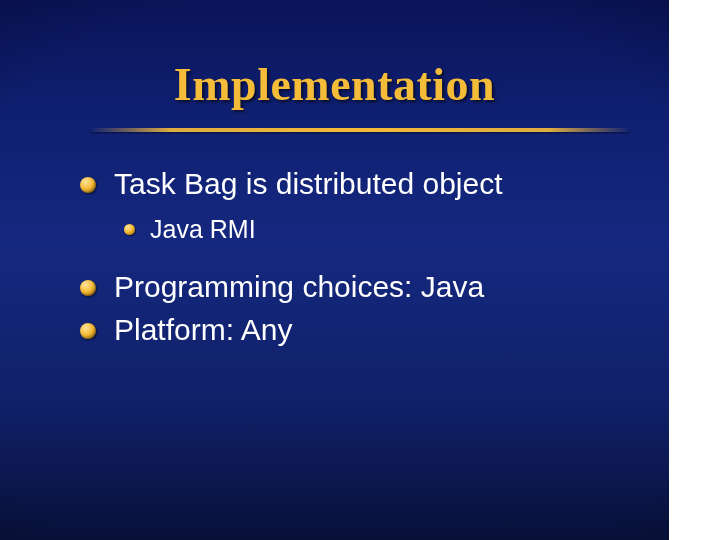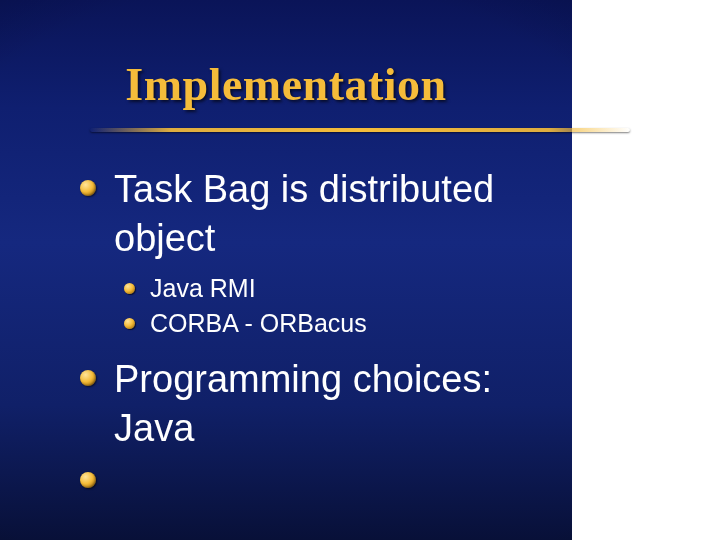--- a/index.html
+++ b/index.html
@@ -4,21 +4,21 @@
 <style>
   html, body {
     margin: 0;
     padding: 0;
     width: 720px;
     height: 540px;
     overflow: hidden;
     font-family: Arial, Helvetica, sans-serif;
   }
   .slide {
-    width: 572px;
+    width: 669px;
     height: 540px;
     background:
       radial-gradient(ellipse 900px 700px at 50% 55%,
         rgba(20,40,120,0.0) 0%,
         rgba(10,20,70,0.0) 45%,
         rgba(0,0,20,0.6) 85%,
         rgba(0,0,10,0.9) 100%),
       linear-gradient(180deg, #0a1458 0%, #0f1f70 20%, #15287f 45%, #102068 75%, #081038 100%);
     position: relative;
     box-sizing: border-box;
@@ -52,36 +52,36 @@
     box-shadow: 0 1px 2px rgba(0,0,0,0.5);
   }
   .body {
     position: absolute;
     top: 165px;
     left: 80px;
     right: 60px;
     color: #ffffff;
   }
   .l1 {
-    font-size: 38px;
+    font-size: 30px;
     line-height: 1.28;
     margin-bottom: 4px;
     position: relative;
     padding-left: 34px;
   }
   .l2 {
     font-size: 25px;
     line-height: 1.32;
     margin-bottom: 2px;
     position: relative;
     padding-left: 70px;
   }
   .sub-group {
     margin-top: 10px;
-    margin-bottom: 15px;
+    margin-bottom: 22px;
   }
   .bullet-big {
     position: absolute;
     left: 0;
     top: 0.40em;
     width: 16px;
     height: 16px;
     background: radial-gradient(circle at 35% 30%, #ffe49a 0%, #f5bc3a 45%, #b07a12 80%, #6a4806 100%);
     border-radius: 50%;
     box-shadow: 1px 1px 2px rgba(0,0,0,0.6), inset -1px -1px 2px rgba(0,0,0,0.3);
@@ -111,29 +111,26 @@
       <span class="bullet-big"></span>
       <span>Task Bag is distributed object</span>
     </div>
 
 
     <div class="sub-group">
       <div class="l2">
         <span class="bullet-small"></span>
         <span>Java RMI</span>
       </div>
-      <div class="l2">
-        <span class="bullet-small"></span>
-        <span>CORBA - ORBacus</span>
-      </div>
     </div>
 
     <div class="l1">
       <span class="bullet-big"></span>
       <span>Programming choices: Java</span>
     </div>
 
     <div class="l1">
       <span class="bullet-big"></span>
+      <span>Platform: Any</span>
     </div>
 
   </div>
 </div>
 
 </body></html>

